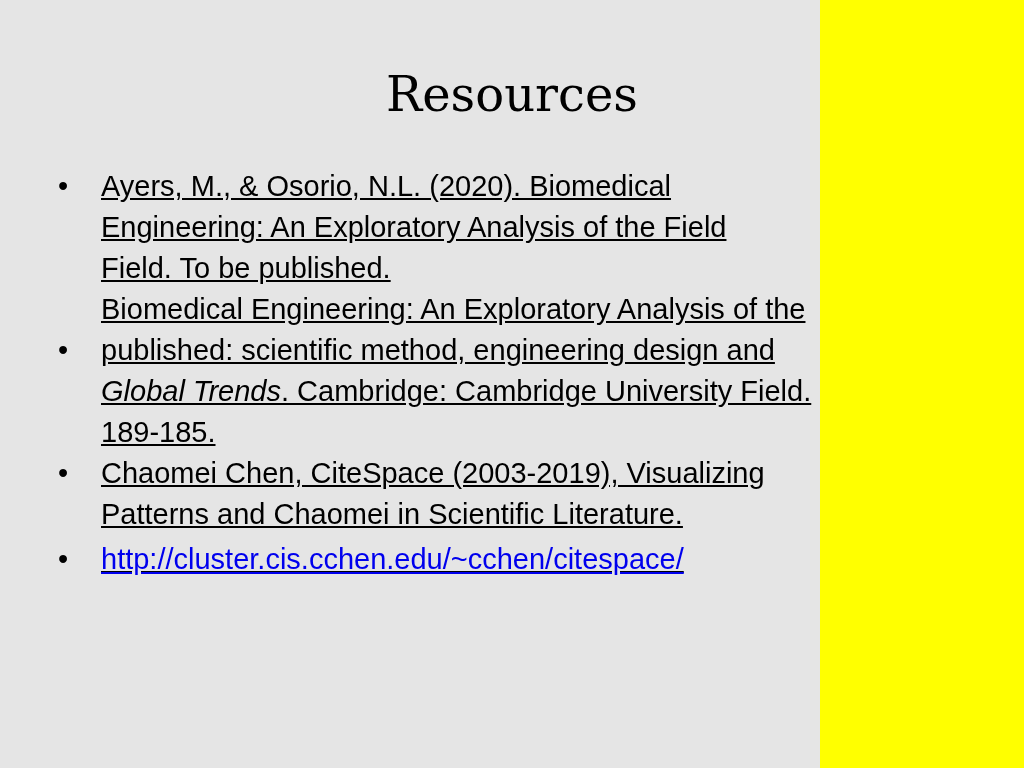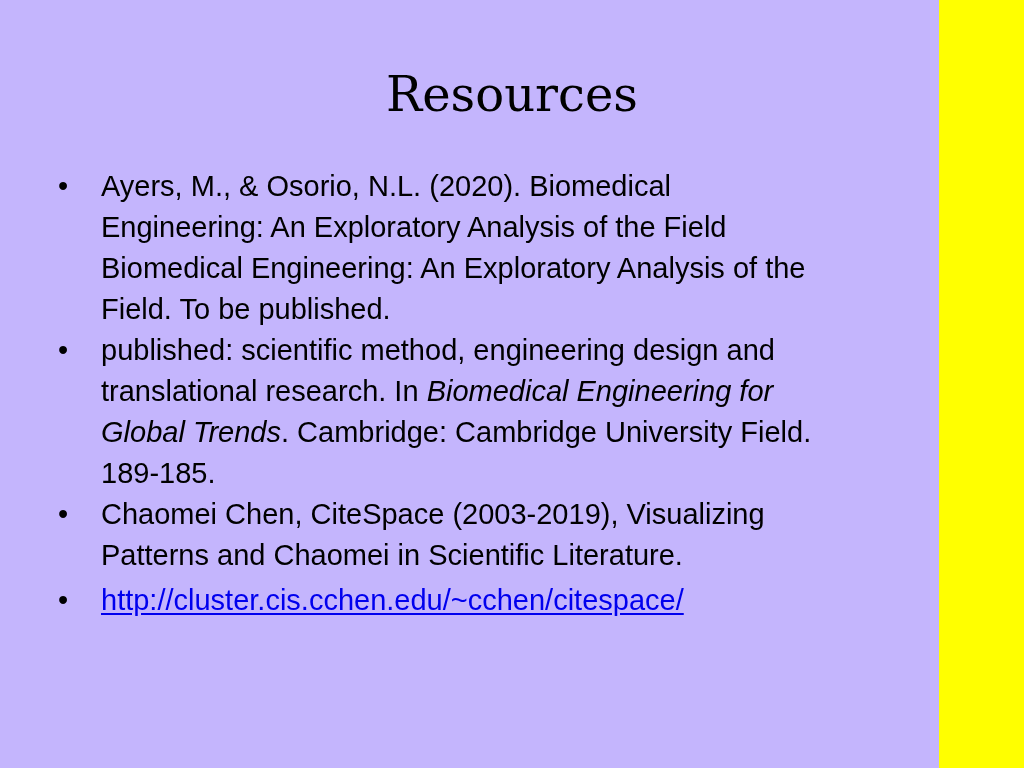--- a/index.html
+++ b/index.html
@@ -5,23 +5,23 @@
     html, body {
       margin: 0;
       padding: 0;
       width: 1024px;
       height: 768px;
       overflow: hidden;
       background: #ffff00;
     }
     .slide {
       position: relative;
-      width: 939px;
+      width: 820px;
       height: 768px;
-      background: #c4b5fd;
+      background: #e5e5e5;
       color: #000000;
     }
     .title {
       position: absolute;
       left: 0;
       top: 62px;
       width: 1024px;
       text-align: center;
       font-family: "DejaVu Serif", "Liberation Serif", serif;
       font-size: 48px;
@@ -46,49 +46,48 @@
       padding-left: 43px;
       margin: 0;
     }
     .bullet-dot {
       position: absolute;
       left: 0;
       top: 0;
       width: 20px;
       text-align: left;
     }
-    .line { display: block; white-space: nowrap; }
+    .line { display: block; white-space: nowrap; text-decoration: underline; }
     .italic { font-style: italic; }
     .link {
       color: #0000ee;
       text-decoration: underline;
       text-underline-offset: 3px;
       cursor: pointer;
     }
     .last-item { margin-top: 4px !important; }
   </style>
 </head>
 <body>
 
 <div class="slide">
   <div class="title">Resources</div>
 
   <ul class="bullets">
     <li>
       <span class="bullet-dot">•</span>
       <span class="line">Ayers, M., &amp; Osorio, N.L. (2020). Biomedical</span>
       <span class="line">Engineering: An Exploratory Analysis of the Field</span>
+      <span class="line">Field. To be published.</span>
       <span class="line">Biomedical Engineering: An Exploratory Analysis of the</span>
-      <span class="line">Field. To be published.</span>
     </li>
 
     <li>
       <span class="bullet-dot">•</span>
       <span class="line">published: scientific method, engineering design and</span>
-      <span class="line"><span>translational research. In </span><span class="italic">Biomedical Engineering for</span></span>
       <span class="line"><span class="italic">Global Trends</span><span>. Cambridge: Cambridge University Field.</span></span>
       <span class="line">189-185.</span>
     </li>
 
     <li>
       <span class="bullet-dot">•</span>
       <span class="line">Chaomei Chen, CiteSpace (2003-2019), Visualizing</span>
       <span class="line">Patterns and Chaomei in Scientific Literature.</span>
     </li>
 

